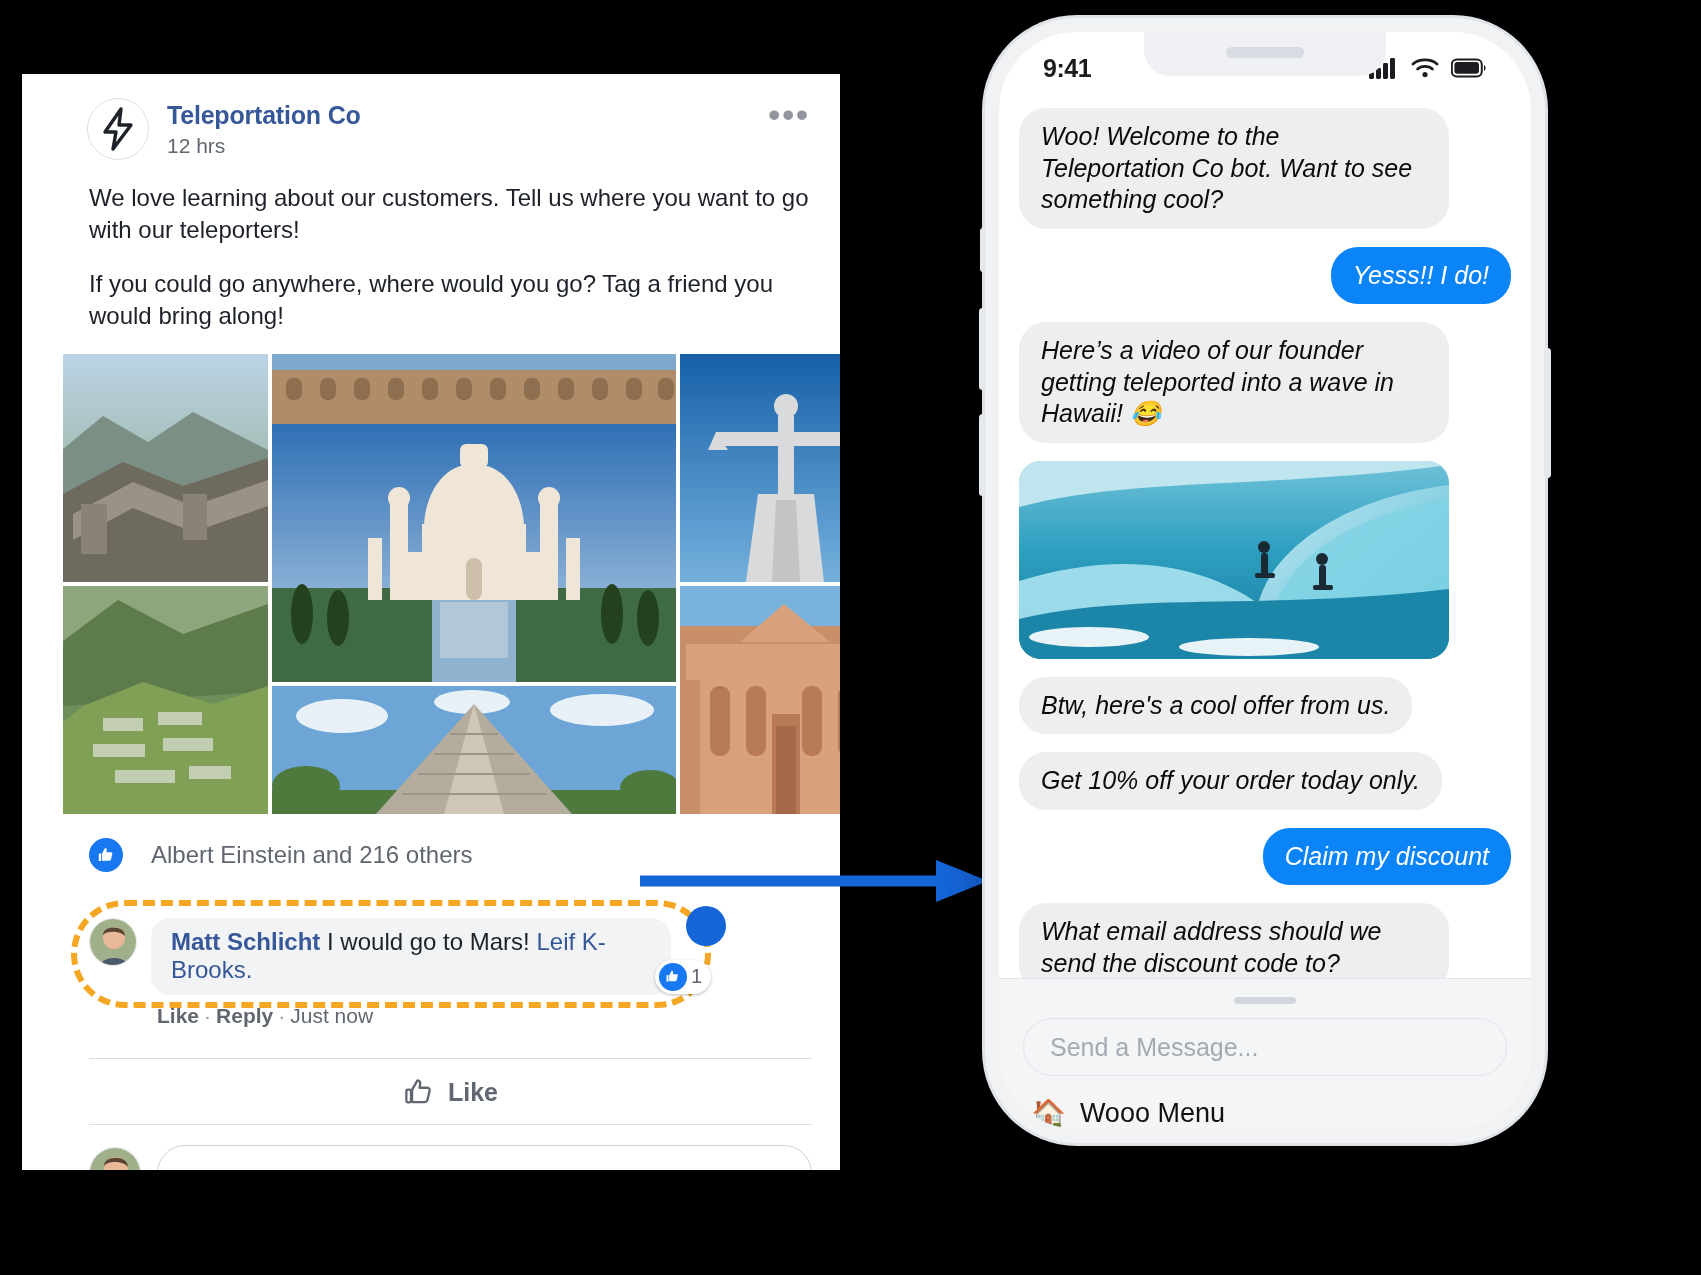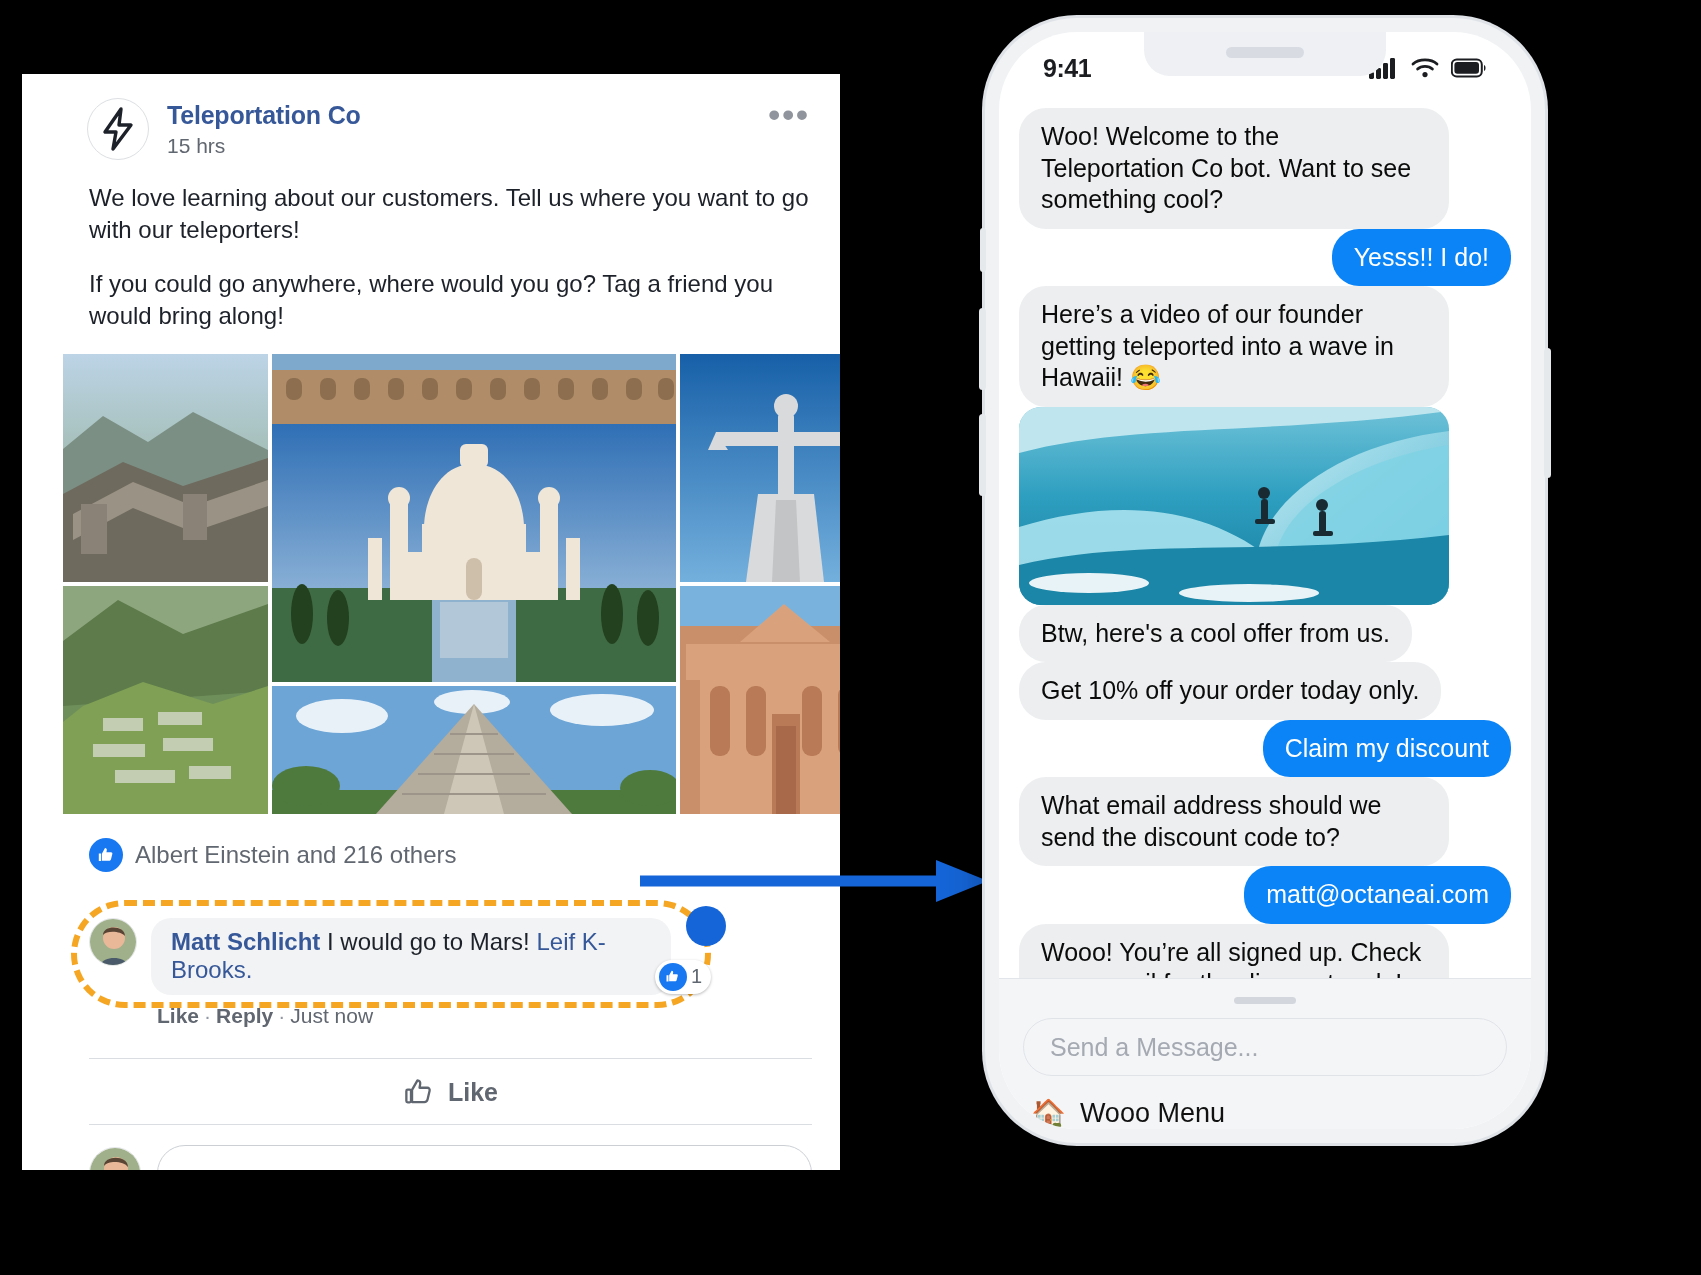--- a/index.html
+++ b/index.html
@@ -60,21 +60,21 @@
   .ph { width: 100%; height: 100%; display: block; }
 
   
   .likes-row { display: flex; align-items: center; padding: 24px 28px 10px 28px; }
   .like-badge {
     width: 34px; height: 34px; border-radius: 50%; background: #1778f2;
     display: flex; align-items: center; justify-content: center; flex: 0 0 34px;
     box-shadow: 0 0 0 2px #fff;
   }
   .like-badge svg { display:block; }
-  .likes-text { margin-left: 12px; color: #616770; font-size: 24px; }
+  .likes-text { margin-left: 28px; color: #616770; font-size: 24px; }
 
   
   .comment-zone { position: relative; padding: 0 28px; }
   .dashed-highlight {
     position: absolute; left: 10px; top: 18px; width: 640px; height: 108px;
     border: 6px dashed #f5a623; border-radius: 60px; pointer-events: none;
   }
   .comment-row { display: flex; align-items: flex-start; padding-top: 36px; position: relative; }
   .comment-avatar {
     width: 48px; height: 48px; border-radius: 50%; flex: 0 0 48px;
@@ -160,21 +160,21 @@
     justify-content: space-between; padding: 10px 44px 0 44px; z-index: 4;
   }
   .clock { font-size: 25px; font-weight: bold; color: #1b1d20; letter-spacing: -0.5px; }
   .status-icons { display: flex; align-items: center; gap: 12px; }
   .status-icons svg { display: block; }
 
   .chat {
     position: absolute; left: 0; right: 0; top: 62px; bottom: 0;
     padding: 14px 20px 0 20px; overflow: hidden;
   }
-  .msg { display: flex; margin-bottom: 0; }
+  .msg { display: flex; margin-bottom: 18px; font-style: italic; }
   .msg.in  { justify-content: flex-start; }
   .msg.out { justify-content: flex-end; }
   .bubble {
     max-width: 430px; border-radius: 27px; padding: 13px 22px;
     font-size: 25px; line-height: 1.26;
   }
   .msg.in .bubble  { background: #eceef0; color: #0b0b0b; }
   .msg.out .bubble { background: #0a84f7; color: #ffffff; }
   .media-bubble { width: 430px; height: 198px; border-radius: 22px; overflow: hidden; }
   .media-bubble svg { display: block; width: 100%; height: 100%; }
@@ -207,21 +207,21 @@
     <div class="fb-header">
       <div class="avatar-logo">
         <span>
           <svg width="34" height="44" viewBox="0 0 34 44">
             <path d="M20 2 L4 25 L15 25 L12 42 L30 18 L18 18 Z" fill="none" stroke="#1d2129" stroke-width="3.4" stroke-linejoin="round"></path>
           </svg>
         </span>
       </div>
       <div class="fb-head-text">
         <div class="page-name">Teleportation Co</div>
-        <div class="post-time">15 hrs</div>
+        <div class="post-time">12 hrs</div>
       </div>
       <div class="dots-menu">•••</div>
     </div>
 
     <div class="post-body">
       <p>We love learning about our customers. Tell us where you want to go with our teleporters!</p>
       <p>If you could go anywhere, where would you go? Tag a friend you would bring along!</p>
     </div>
 
     <div class="collage">

